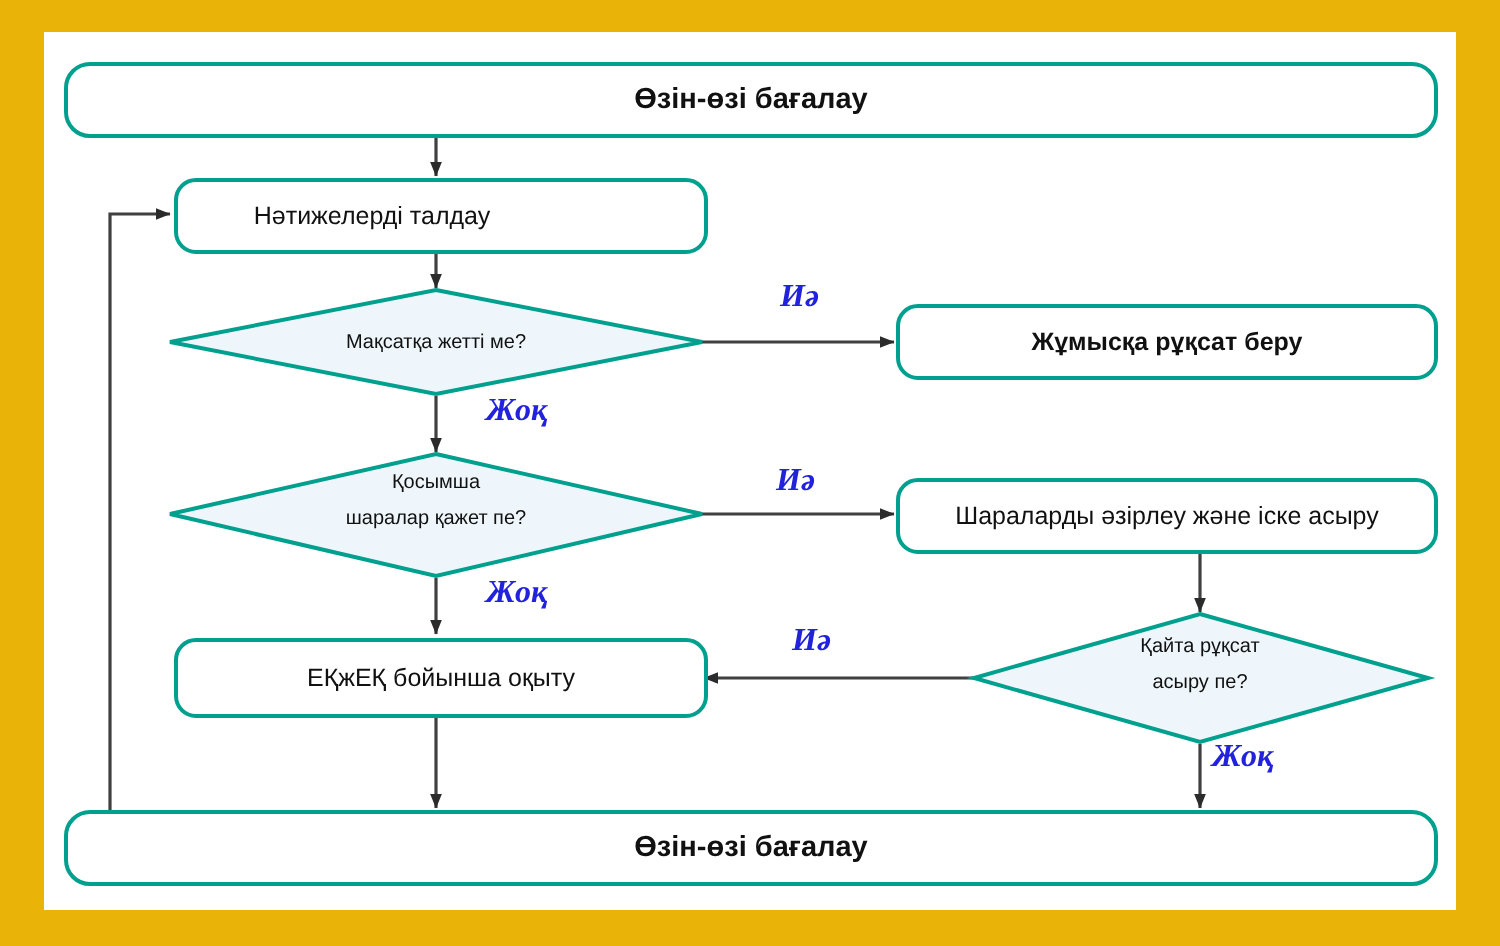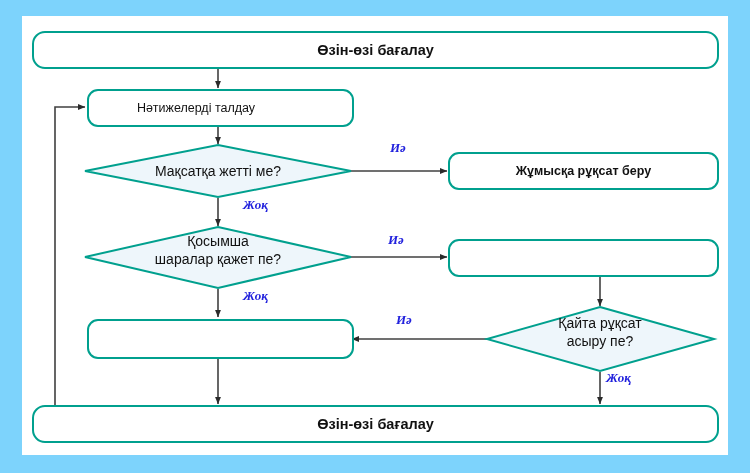--- a/index.html
+++ b/index.html
@@ -6,21 +6,21 @@
   html, body {
     margin: 0;
     padding: 0;
     background: #eef1f3;
     font-family: "Liberation Sans", sans-serif;
   }
   #page {
     position: relative;
     width: 750px;
     height: 473px;
-    background: #7dd3fc;
+    background: #eab308;
     overflow: hidden;
   }
   #canvas {
     position: absolute;
     left: 22px;
     top: 16px;
     width: 706px;
     height: 439px;
     background: #ffffff;
   }
@@ -44,30 +44,30 @@
   .proc-label {
     font-size: 12.5px;
     line-height: 15px;
   }
   .terminal-label {
     font-size: 14.5px;
     font-weight: bold;
     line-height: 17px;
   }
   .dec-label {
-    font-size: 14px;
+    font-size: 10px;
     line-height: 15px;
   }
   .edge-label {
     position: absolute;
     color: #2222dd;
     font-family: "Liberation Serif", serif;
     font-style: italic;
     font-weight: bold;
-    font-size: 13px;
+    font-size: 16px;
     white-space: nowrap;
     pointer-events: none;
   }
 </style>
 </head>
 <body>
 
 <div id="page">
 
   <div id="canvas"></div>
@@ -118,30 +118,32 @@
 
     <rect x="88" y="320" width="265" height="38" rx="10" ry="10" fill="#ffffff" stroke="#00a08e" stroke-width="2"></rect>
 
     <polygon points="600,307 714,339 600,371 487,339" fill="#eef6fb" stroke="#00a08e" stroke-width="2"></polygon>
 
     <rect x="33" y="406" width="685" height="36" rx="12" ry="12" fill="#ffffff" stroke="#00a08e" stroke-width="2"></rect>
   </svg>
 
   <div class="node-label terminal-label" style="left:33px; top:32px; width:685px; height:36px;">Өзін-өзі бағалау</div>
 
-  <div class="node-label proc-label" style="left:88px; top:90px; width:216px; height:36px;">Нәтижелерді талдау</div>
+  <div class="node-label proc-label" style="left:78px; top:90px; width:216px; height:36px;">Нәтижелерді талдау</div>
 
   <div class="node-label dec-label" style="left:118px; top:153px; width:200px; height:36px;">Мақсатқа жетті ме?</div>
 
   <div class="node-label proc-label" style="left:449px; top:153px; width:269px; height:36px;font-weight:bold;">Жұмысқа рұқсат беру</div>
 
   <div class="node-label dec-label" style="left:113px; top:250px; width:210px; height:18px;">шаралар қажет пе?</div>
   <div class="node-label dec-label" style="left:118px; top:232px; width:200px; height:18px;">Қосымша</div>
 
+  <div class="node-label proc-label" style="left:449px; top:240px; width:269px; height:36px;">Шараларды әзірлеу және іске асыру</div>
 
+  <div class="node-label proc-label" style="left:88px; top:320px; width:265px; height:38px;">ЕҚжЕҚ бойынша оқыту</div>
 
   <div class="node-label dec-label" style="left:510px; top:314px; width:180px; height:18px;">Қайта рұқсат</div>
   <div class="node-label dec-label" style="left:510px; top:332px; width:180px; height:18px;">асыру пе?</div>
 
   <div class="node-label terminal-label" style="left:33px; top:406px; width:685px; height:36px;">Өзін-өзі бағалау</div>
 
   <div class="edge-label" style="left:390px; top:140px;">Иә</div>
 
   <div class="edge-label" style="left:243px; top:197px;">Жоқ</div>
 

